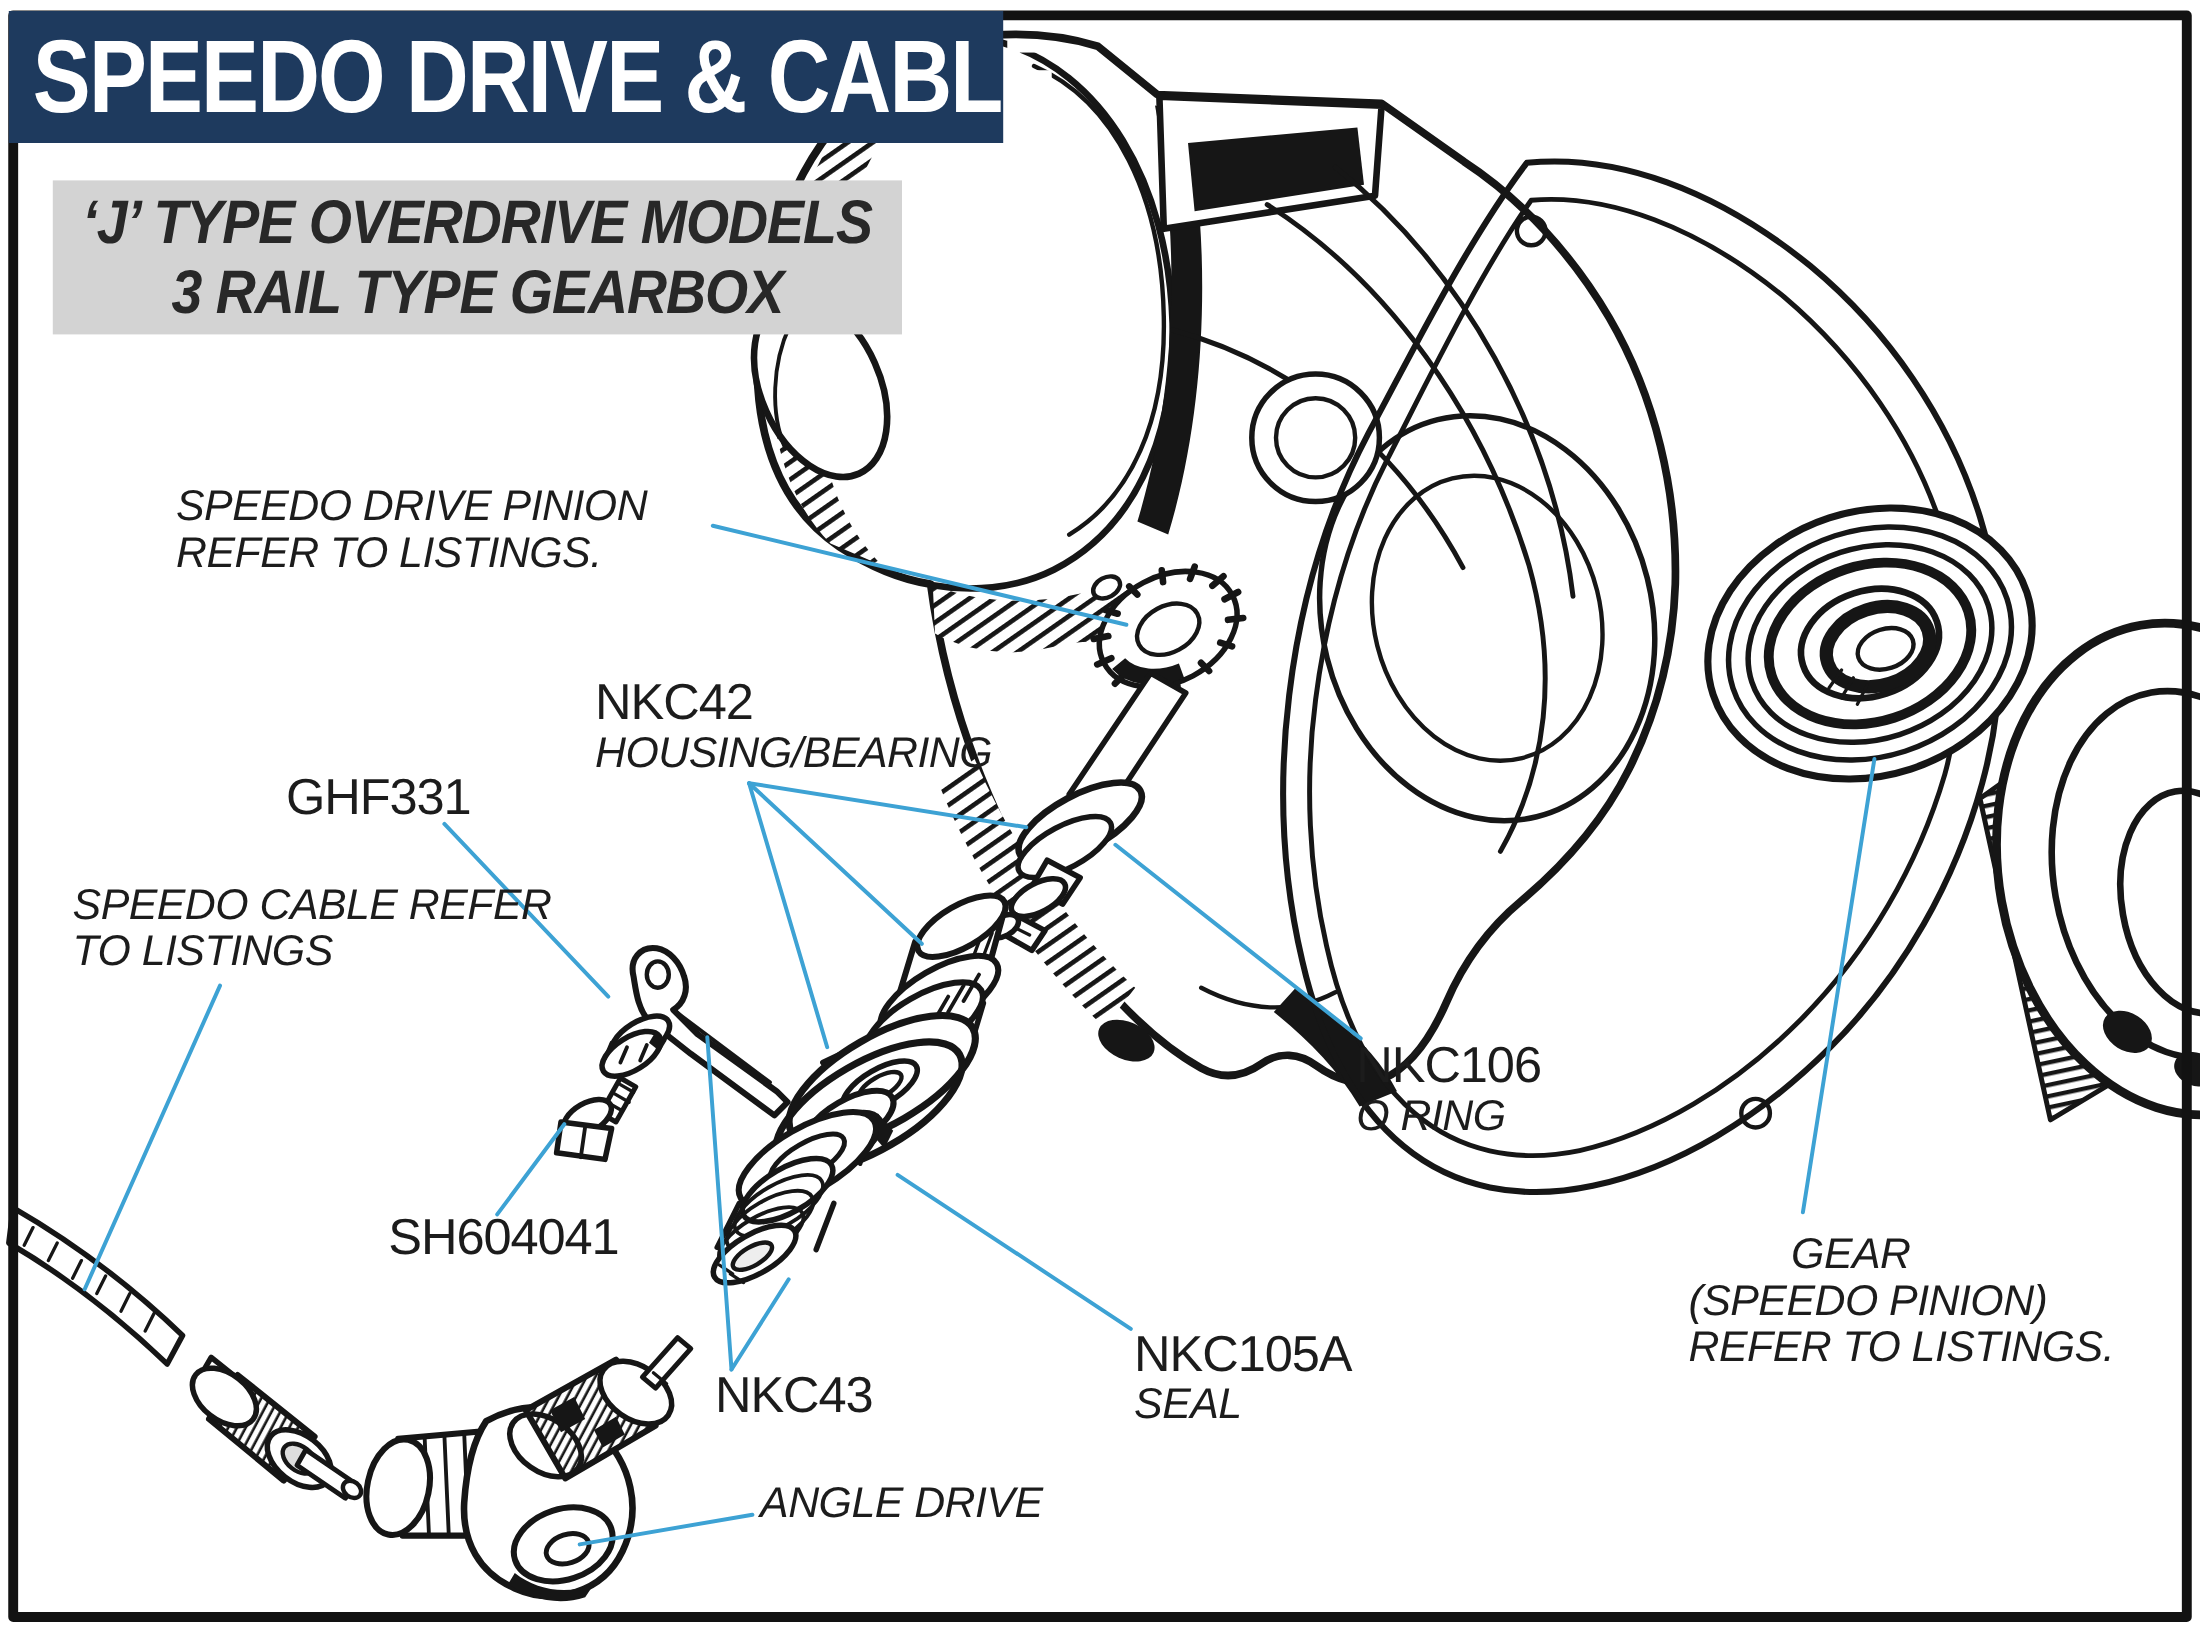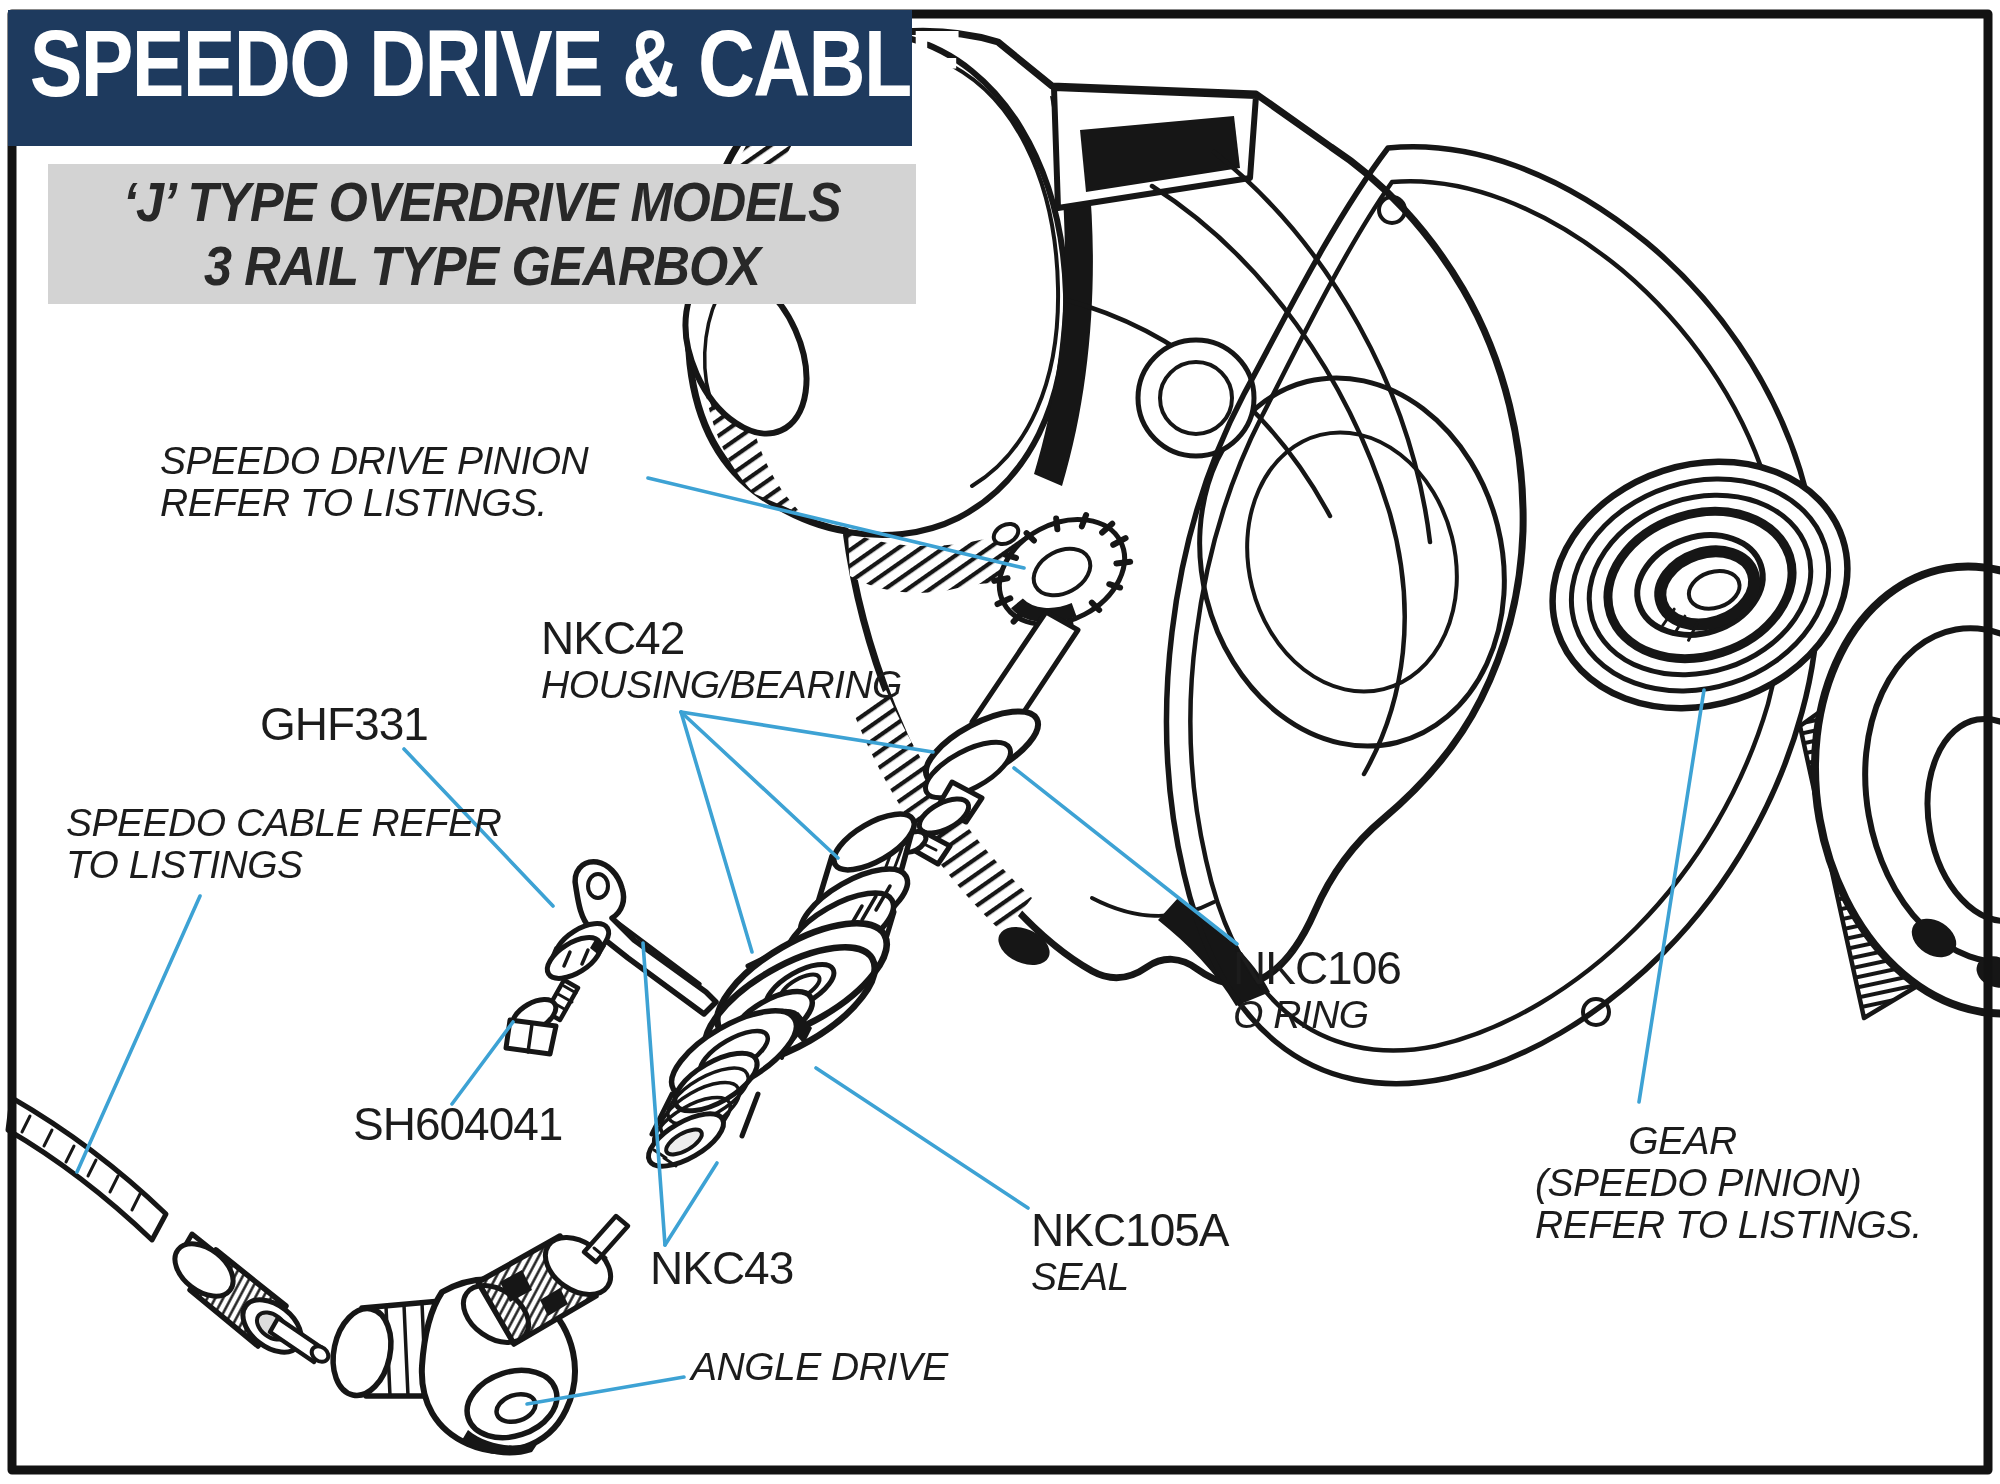--- a/index.html
+++ b/index.html
@@ -3,29 +3,29 @@
 <meta charset="utf-8">
 <style>
   html,body{margin:0;padding:0;background:#ffffff;}
   .stage{
     position:relative;width:2000px;height:1484px;background:#ffffff;overflow:hidden;
     font-family:"Liberation Sans",sans-serif;color:#1c1c1c;
   }
   .drawing{position:absolute;left:0;top:0;width:2000px;height:1484px;}
   
   .banner{
-    position:absolute;left:8px;top:10px;width:904px;height:136px;
-    background:#1e3a5e;z-index:3;display:flex;align-items:flex-start;
+    position:absolute;left:8px;top:10px;width:904px;height:120px;
+    background:#1e3a5e;z-index:3;display:flex;align-items:center;
   }
   .banner .t{
     color:#ffffff;font-weight:bold;font-size:94px;letter-spacing:-2px;
     transform:scaleX(0.84);transform-origin:left center;padding-left:26px;white-space:nowrap;
   }
   .subtitle{
-    position:absolute;left:48px;top:164px;width:868px;height:140px;background:#d3d3d3;
+    position:absolute;left:48px;top:164px;width:772px;height:140px;background:#d3d3d3;
     z-index:3;display:flex;flex-direction:column;align-items:center;justify-content:center;
   }
   .subtitle .s{
     color:#282828;font-weight:bold;font-style:italic;font-size:56px;line-height:64px;
     letter-spacing:-1px;transform:scaleX(0.9);white-space:nowrap;
   }
   
   .lbl{position:absolute;z-index:3;white-space:nowrap;line-height:1.08;}
   .part{font-size:46px;letter-spacing:-1px;color:#1c1c1c;}
   .desc{font-size:39px;font-style:italic;letter-spacing:-0.5px;color:#1c1c1c;}

